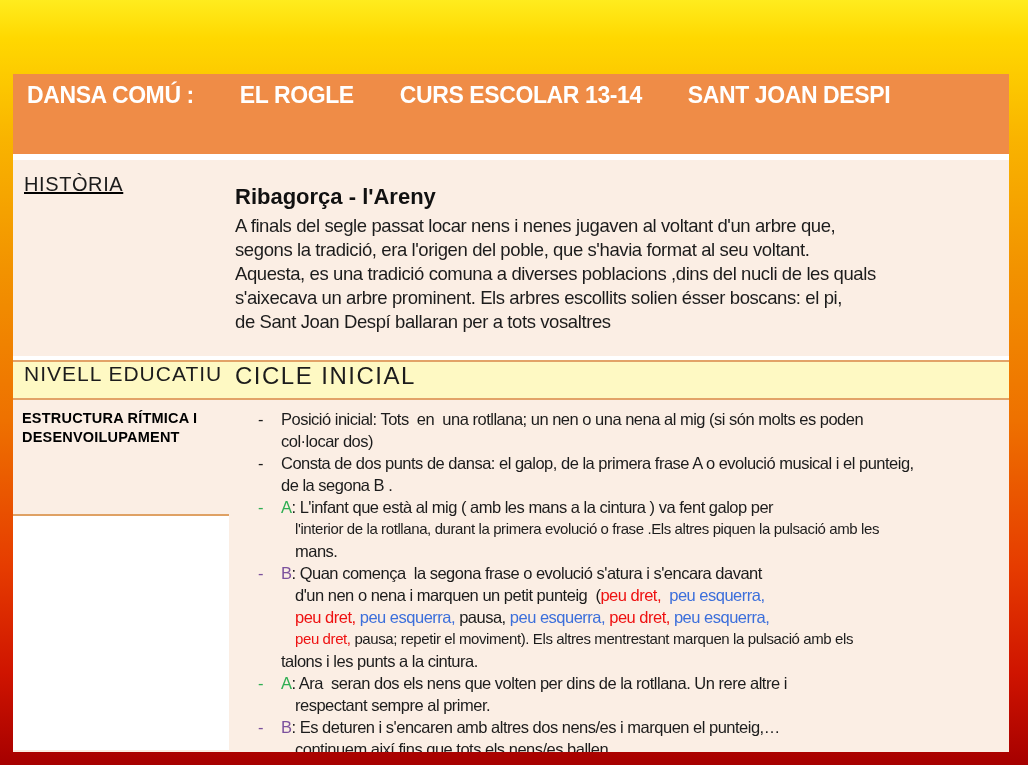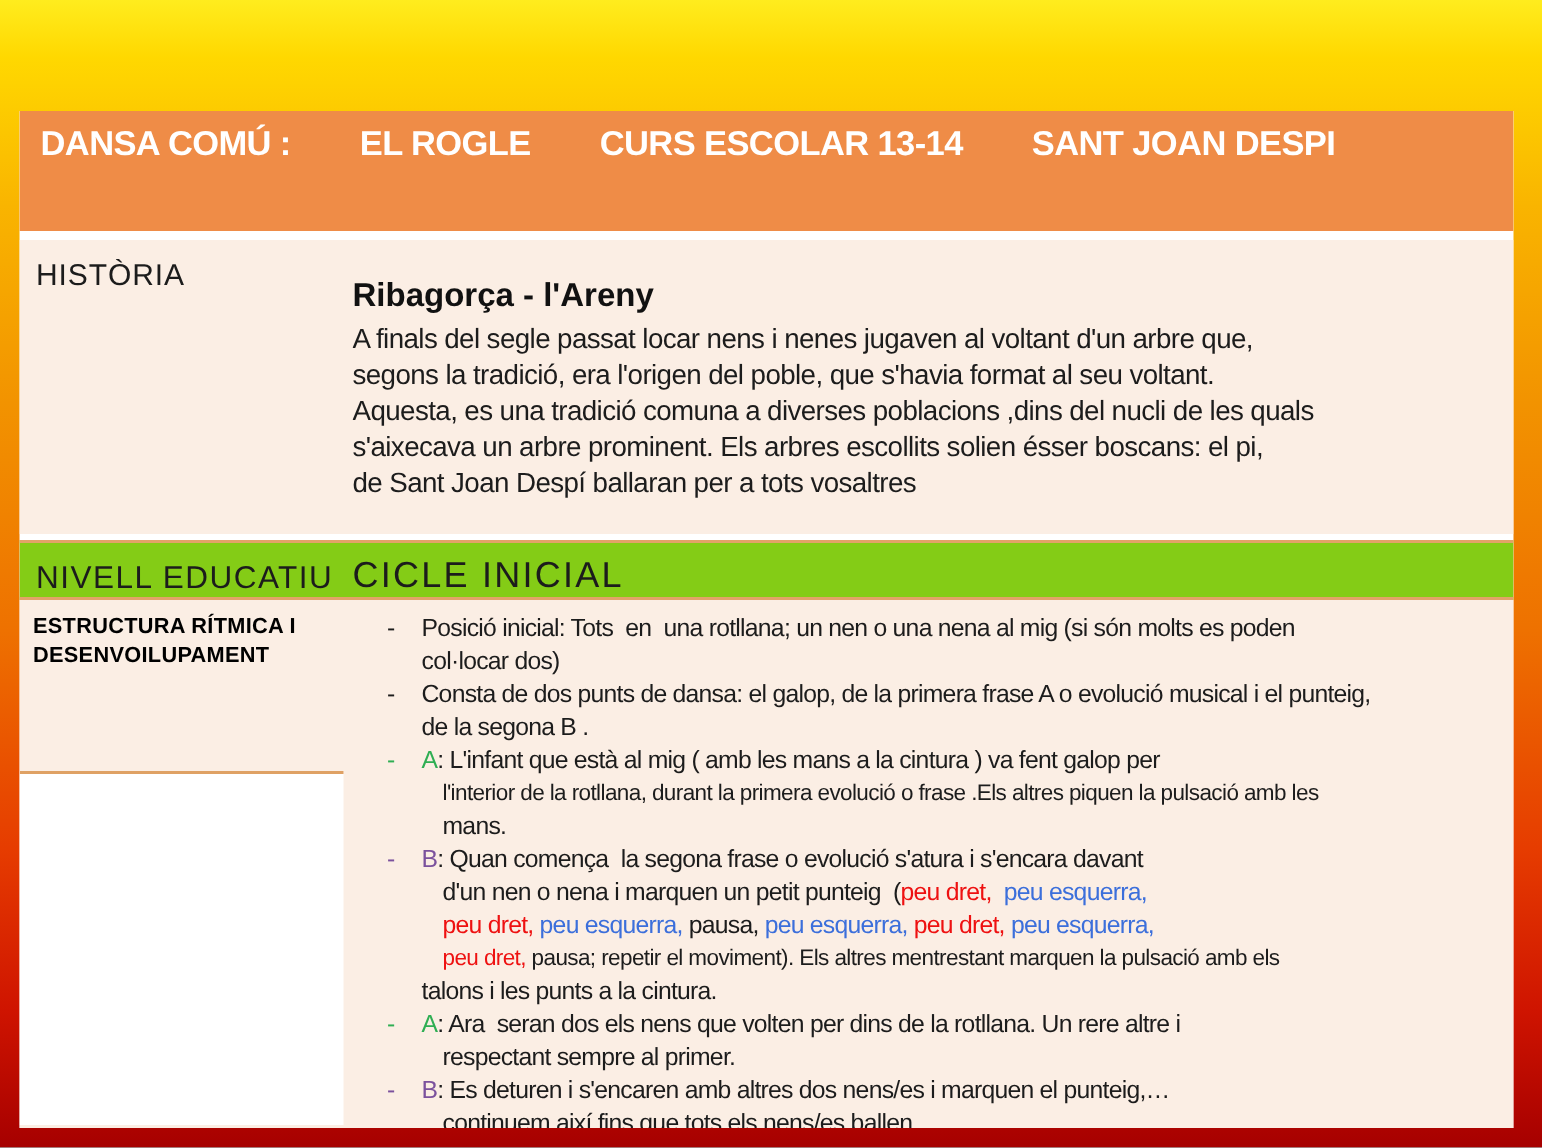--- a/index.html
+++ b/index.html
@@ -6,28 +6,28 @@
   .page{position:relative;width:1028px;height:765px;overflow:hidden;
     font-family:"Liberation Sans",sans-serif;
     background:linear-gradient(180deg,#ffec1e 0%,#ffd800 5%,#f9b400 18%,#f29300 35%,#ee7100 55%,#e63c00 74%,#cf1400 88%,#a60000 100%);}
   .content{position:absolute;left:13px;right:19px;top:26px;bottom:13px;background:#ffffff;
     display:flex;flex-direction:column;overflow:hidden;margin-top:48px;}
   
   .header-row{background:#ef8c47;height:80px;flex:none;padding:8px 0 0 14px;box-sizing:border-box;margin-bottom:6px;}
   .header-title{display:flex;gap:46px;color:#ffffff;font-weight:700;font-size:23px;letter-spacing:-0.4px;}
   
   .historia-row{background:#fbeee4;height:196px;flex:none;display:flex;margin-bottom:4px;overflow:hidden;}
-  .label-col{width:222px;flex:none;box-sizing:border-box;padding:13px 0 4px 11px;}
+  .label-col{width:222px;flex:none;box-sizing:border-box;padding:13px 0 4px 11px;text-decoration:underline;}
   .historia-label{font-size:20px;letter-spacing:0.6px;color:#1c1c1c;}
   .historia-content{flex:1;padding-top:24px;overflow:hidden;}
   .historia-title{font-size:22px;font-weight:700;color:#111;margin-bottom:4px;}
   .para-line{font-size:18.5px;letter-spacing:-0.4px;line-height:24px;color:#1c1c1c;white-space:pre;}
   
-  .nivell-row{background:#84cc16;height:40px;flex:none;border-top:2px solid #e2a368;border-bottom:2px solid #e2a368;
-    display:flex;align-items:flex-end;box-sizing:border-box;}
+  .nivell-row{background:#fef9c3;height:40px;flex:none;border-top:2px solid #e2a368;border-bottom:2px solid #e2a368;
+    display:flex;align-items:flex-start;box-sizing:border-box;}
   .nivell-label{width:211px;flex:none;padding-left:11px;font-size:21px;letter-spacing:1px;color:#1c1c1c;white-space:pre;}
   .nivell-value{font-size:24px;letter-spacing:1.5px;color:#1c1c1c;white-space:pre;}
   
   .estructura-row{background:#fbeee4;flex:1;display:flex;overflow:hidden;}
   .est-left{width:222px;flex:none;position:relative;}
   .est-label{padding:9px 0 0 9px;font-weight:700;font-size:14.5px;line-height:19px;letter-spacing:0.2px;color:#000000;}
   .white-box{position:absolute;left:0;top:114px;width:216px;bottom:2px;background:#ffffff;border-top:2px solid #dfa164;}
   .bullets{flex:1;padding:8px 4px 0 13px;overflow:hidden;}
   .bline{display:flex;line-height:22px;font-size:16.5px;letter-spacing:-0.5px;color:#1c1c1c;}
   .mk{flex:none;width:33px;padding-left:10px;box-sizing:border-box;white-space:pre;}

